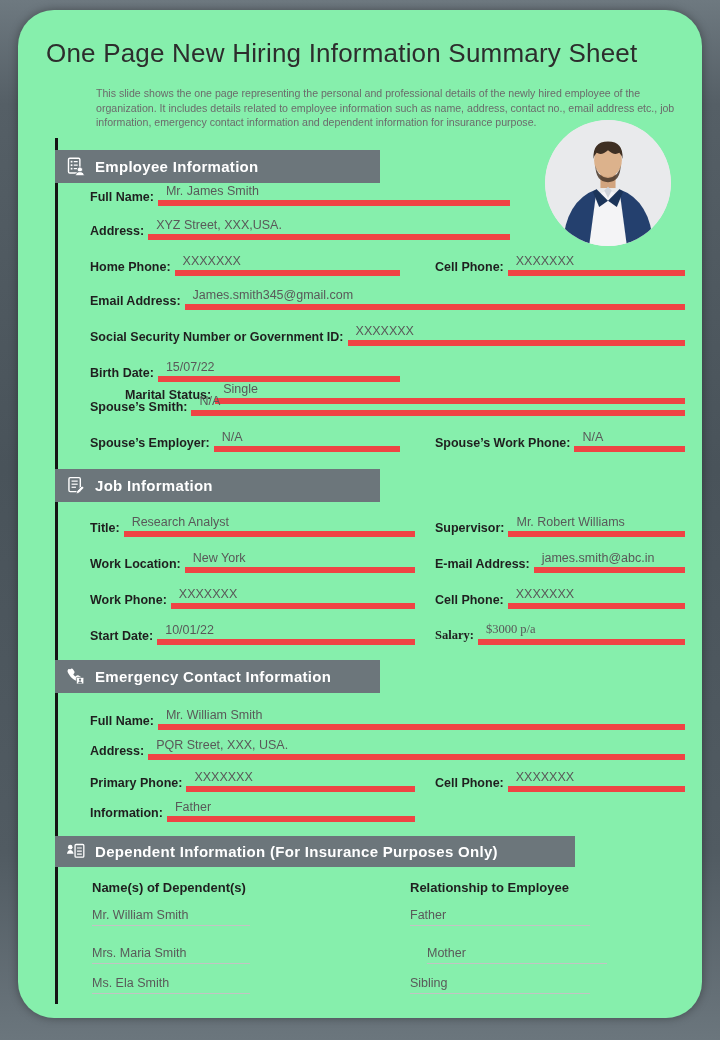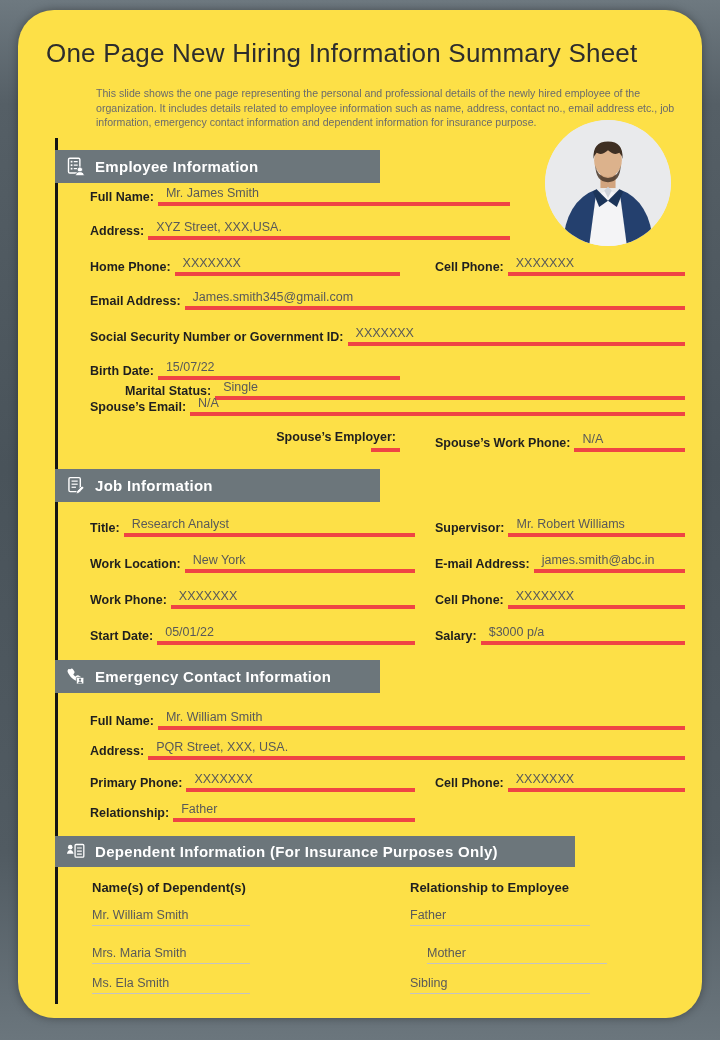--- a/index.html
+++ b/index.html
@@ -4,21 +4,21 @@
 <style>
   html,body{margin:0;padding:0;}
   body{
     width:720px;height:1040px;position:relative;
     background:linear-gradient(180deg,#6e7980 0%,#555f66 10%,#49535a 45%,#515b62 82%,#6b767d 100%);
     font-family:"Liberation Sans",sans-serif;
     -webkit-font-smoothing:antialiased;
   }
   .page{
     position:absolute;left:18px;top:10px;width:684px;height:1008px;
-    background:#fde047;border-radius:36px;overflow:hidden;
+    background:#86efac;border-radius:36px;overflow:hidden;
     box-shadow:0 0 10px rgba(0,0,0,.35);
   }
   .title{
     position:absolute;left:28px;top:28px;width:620px;
     font-size:26px;font-weight:400;color:#2d2d2d;letter-spacing:.2px;
   }
   .subtitle{
     position:absolute;left:78px;top:76px;width:584px;
     font-size:10.6px;line-height:1.38;color:#6b6b6b;
   }
@@ -30,21 +30,21 @@
   }
   .bar svg{flex:0 0 auto;display:block;}
   .photo{
     position:absolute;left:527px;top:110px;width:126px;height:126px;border-radius:50%;
     overflow:hidden;background:#e9eaec;
   }
   .row{position:absolute;display:flex;height:22px;}
   .field{display:flex;align-items:flex-end;box-sizing:border-box;}
   .lbl{font-weight:bold;color:#1f1f1f;font-size:12.5px;white-space:nowrap;padding-right:4px;padding-bottom:2px;}
   .val{
-    flex:1;border-bottom:4px solid #ef4444;color:#595959;font-size:12.5px;
+    flex:1;border-bottom:6px solid #ef4444;color:#595959;font-size:12.5px;
     padding:0 0 2px 8px;white-space:nowrap;overflow:hidden;
   }
   .colhead{position:absolute;font-weight:bold;font-size:13px;color:#1f1f1f;}
   .dep-val{
     position:absolute;box-sizing:border-box;border-bottom:1px solid #c3c3c3;
     color:#595959;font-size:12.5px;padding-bottom:3px;white-space:nowrap;
   }
 </style>
 </head>
 <body>
@@ -126,26 +126,26 @@
       <span class="lbl">Birth Date:</span>
       <span class="val">15/07/22</span>
     </div>
     <div class="field" style="margin-left:35px;flex:1;">
       <span class="lbl">Marital Status:</span>
       <span class="val">Single</span>
     </div>
   </div>
   <div class="row" style="top:384px;left:72px;width:595px;">
     <div class="field" style="flex:1;">
-      <span class="lbl">Spouse’s Email:</span>
+      <span class="lbl">Spouse’s Smith:</span>
       <span class="val">N/A</span>
     </div>
   </div>
   <div class="row" style="top:420px;left:72px;width:595px;">
-    <div class="field" style="width:310px;flex-direction:column;">
+    <div class="field" style="width:310px;">
       <span class="lbl">Spouse’s Employer:</span>
       <span class="val">N/A</span>
     </div>
     <div class="field" style="margin-left:35px;flex:1;">
       <span class="lbl">Spouse’s Work Phone:</span>
       <span class="val">N/A</span>
     </div>
   </div>
 
   <div class="bar" style="top:459px;width:325px;">
@@ -185,23 +185,23 @@
       <span class="val">XXXXXXX</span>
     </div>
     <div class="field" style="margin-left:20px;flex:1;">
       <span class="lbl">Cell Phone:</span>
       <span class="val">XXXXXXX</span>
     </div>
   </div>
   <div class="row" style="top:613px;left:72px;width:595px;">
     <div class="field" style="width:325px;">
       <span class="lbl">Start Date:</span>
-      <span class="val">05/01/22</span>
-    </div>
-    <div class="field" style="margin-left:20px;flex:1;">
+      <span class="val">10/01/22</span>
+    </div>
+    <div class="field" style="margin-left:20px;flex:1;font-family:Liberation Serif, serif;">
       <span class="lbl">Salary:</span>
       <span class="val">$3000 p/a</span>
     </div>
   </div>
 
   <div class="bar" style="top:650px;width:325px;">
     <svg viewBox="0 0 24 24" width="21" height="21">
       <path d="M6.2 3.6c.9-.9 2.4-.8 3.1.3l1.3 2c.5.8.4 1.9-.3 2.6l-.8.8c.3 1 1.6 2.3 2.6 2.6l.8-.8c.7-.7 1.8-.8 2.6-.3l2 1.3c1.1.7 1.2 2.2.3 3.1l-1 1c-1 1-2.5 1.4-3.8.8-1.9-.8-4.1-2.3-5.8-4-1.7-1.7-3.2-3.9-4-5.8-.6-1.3-.2-2.8.8-3.8z" fill="#fff"></path>
       <rect x="13" y="13" width="8.5" height="7.5" rx="1" fill="#fff" stroke="#6c767b" stroke-width=".9"></rect>
       <circle cx="17.2" cy="15.7" r="1.3" fill="#6c767b"></circle>
@@ -227,21 +227,21 @@
       <span class="lbl">Primary Phone:</span>
       <span class="val">XXXXXXX</span>
     </div>
     <div class="field" style="margin-left:20px;flex:1;">
       <span class="lbl">Cell Phone:</span>
       <span class="val">XXXXXXX</span>
     </div>
   </div>
   <div class="row" style="top:790px;left:72px;width:325px;">
     <div class="field" style="flex:1;">
-      <span class="lbl">Relationship:</span>
+      <span class="lbl">Information:</span>
       <span class="val">Father</span>
     </div>
   </div>
 
   <div class="bar" style="top:826px;width:520px;height:31px;">
     <svg viewBox="0 0 24 24" width="21" height="21">
       <circle cx="6" cy="7" r="2.6" fill="#fff"></circle>
       <path d="M2.2 14.5c.4-2.8 1.9-4.3 3.8-4.3s3.4 1.5 3.8 4.3z" fill="#fff"></path>
       <rect x="11.5" y="4" width="10" height="14.5" rx="1.2" fill="none" stroke="#fff" stroke-width="1.5"></rect>
       <line x1="13.8" y1="8" x2="19.2" y2="8" stroke="#fff" stroke-width="1.3"></line>

